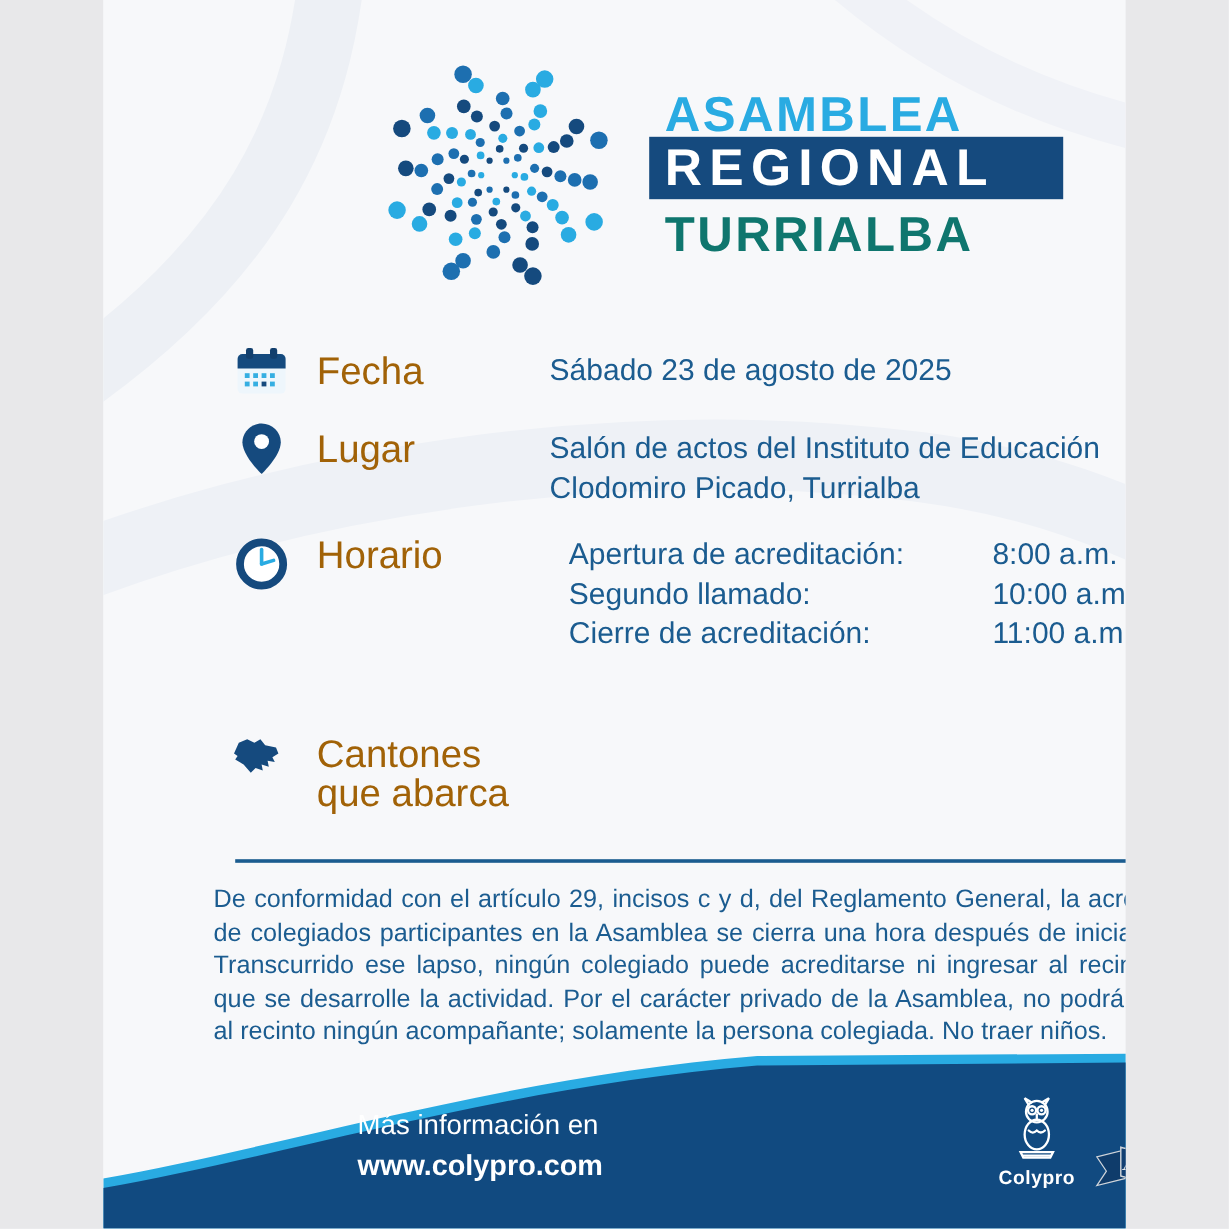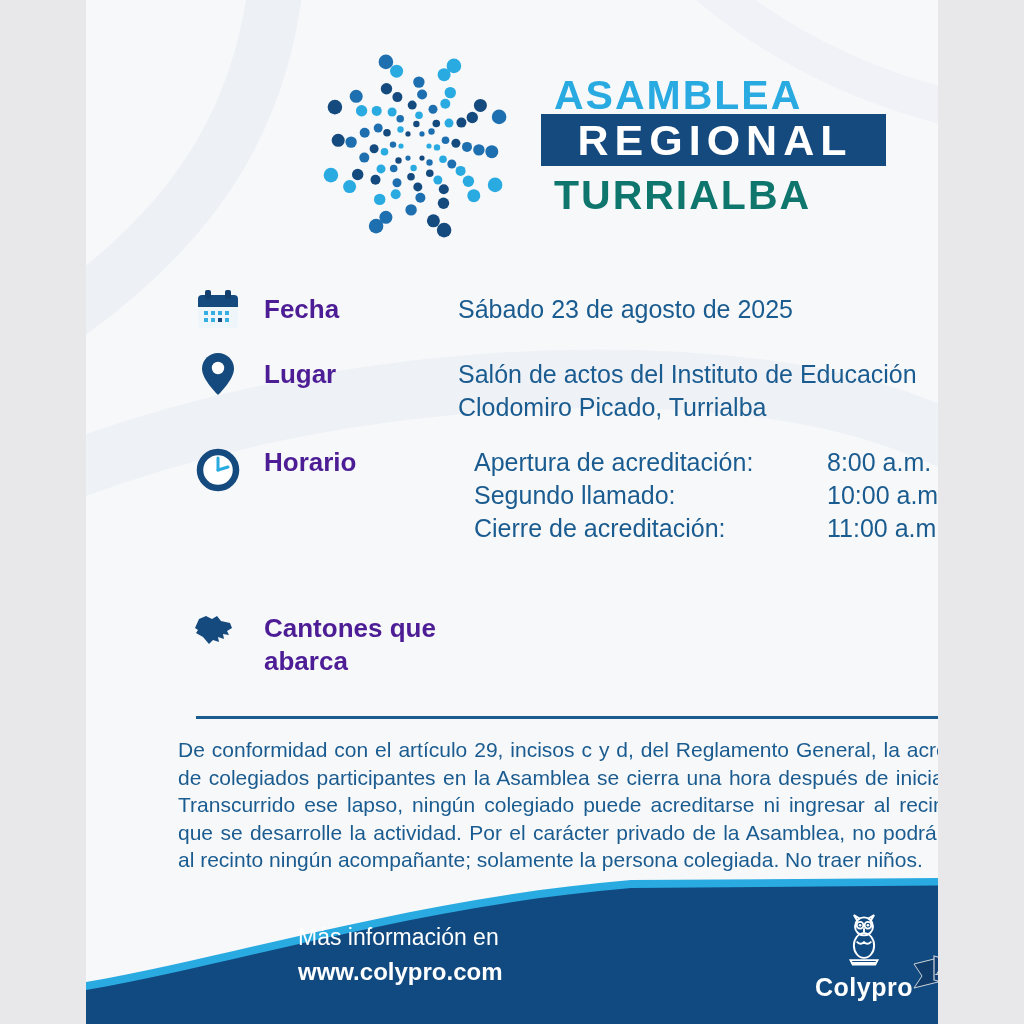--- a/index.html
+++ b/index.html
@@ -14,32 +14,32 @@
   
   .dot-logo{position:absolute;left:233px;top:50px;width:192px;height:192px;}
   .title-block{position:absolute;left:455px;top:70px;}
   .title-line1{
     position:absolute;left:13px;top:2px;white-space:nowrap;
     font-size:41px;font-weight:bold;letter-spacing:2px;color:#29abe2;
   }
   .title-line2{
     position:absolute;left:0;top:44px;height:52px;min-width:345px;box-sizing:border-box;
     background:#154a7e;color:#ffffff;font-size:43px;font-weight:bold;
-    letter-spacing:6px;line-height:52px;padding:0 10px 0 13px;white-space:nowrap;text-align:center;
+    letter-spacing:6px;line-height:52px;padding:0 10px 0 13px;white-space:nowrap;
   }
   .title-line3{
     position:absolute;left:13px;top:102px;white-space:nowrap;
     font-size:41px;font-weight:bold;letter-spacing:2px;color:#0f766e;
   }
 
   
   .row-icon{position:absolute;left:108px;width:48px;height:48px;}
   .row-label{
     position:absolute;left:178px;width:180px;
-    font-size:26px;font-weight:bold;color:#4c1d95;line-height:33px;
+    font-size:32px;font-weight:normal;color:#a16207;line-height:33px;
   }
   .row-value{
     position:absolute;left:372px;width:565px;
     font-size:25px;color:#1b5c90;line-height:33px;
   }
   .sched-line{display:flex;margin-left:16px;}
   .sched-name{width:353px;flex:none;}
   .divider{position:absolute;left:110px;top:716px;width:808px;height:3px;background:#1b5c90;}
   .note{
     position:absolute;left:92px;top:736px;width:842px;
@@ -47,21 +47,21 @@
   }
 
   
   .footer-svg{position:absolute;left:0;top:860px;width:1024px;height:164px;}
   .footer-info{
     position:absolute;left:212px;top:924px;width:280px;color:#ffffff;
   }
   .footer-info .line1{font-size:23px;font-weight:normal;}
   .footer-info .line2{font-size:24px;font-weight:bold;margin-top:7px;}
   .colypro{position:absolute;left:726px;top:914px;width:104px;text-align:center;color:#ffffff;}
-  .colypro .brand{font-size:25px;font-weight:bold;letter-spacing:.5px;margin-top:1px;}
+  .colypro .brand{font-size:16px;font-weight:bold;letter-spacing:.5px;margin-top:1px;}
   .anniv{position:absolute;left:822px;top:884px;width:144px;height:130px;}
 </style>
 </head>
 <body>
 
 <div class="page">
 
   <svg class="bg-swoosh" viewBox="0 0 1024 1024">
     <path d="M232,-60 C220,120 150,270 -70,410" fill="none" stroke="#edf0f5" stroke-width="66"></path>
     <path d="M-80,590 C180,480 520,430 820,468 C940,484 1010,515 1110,560" fill="none" stroke="#eef1f6" stroke-width="70"></path>

